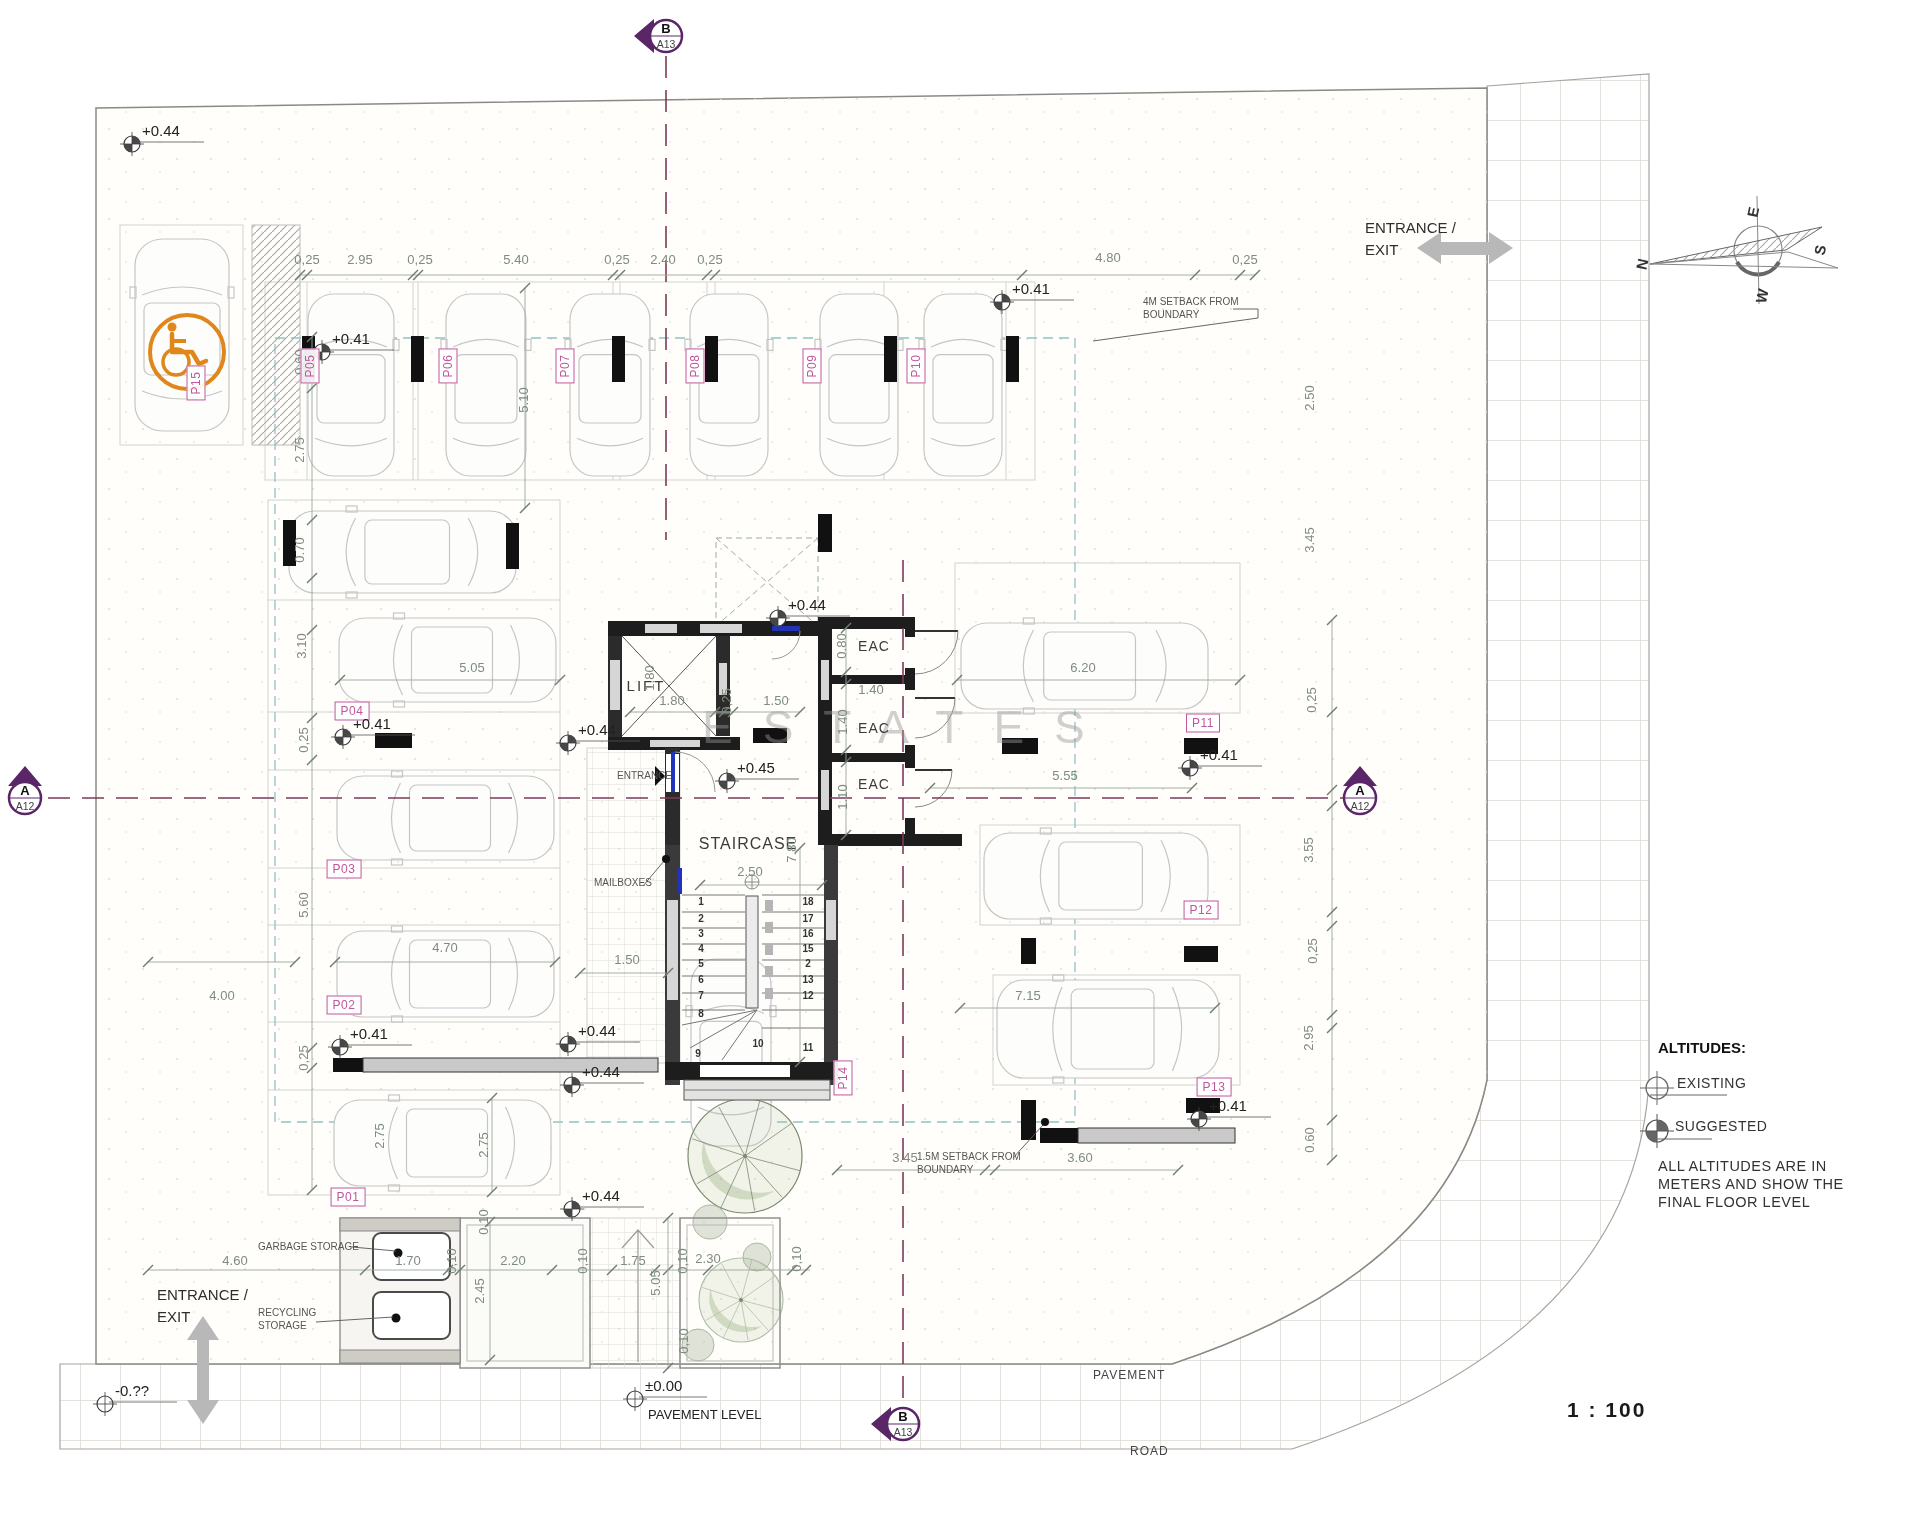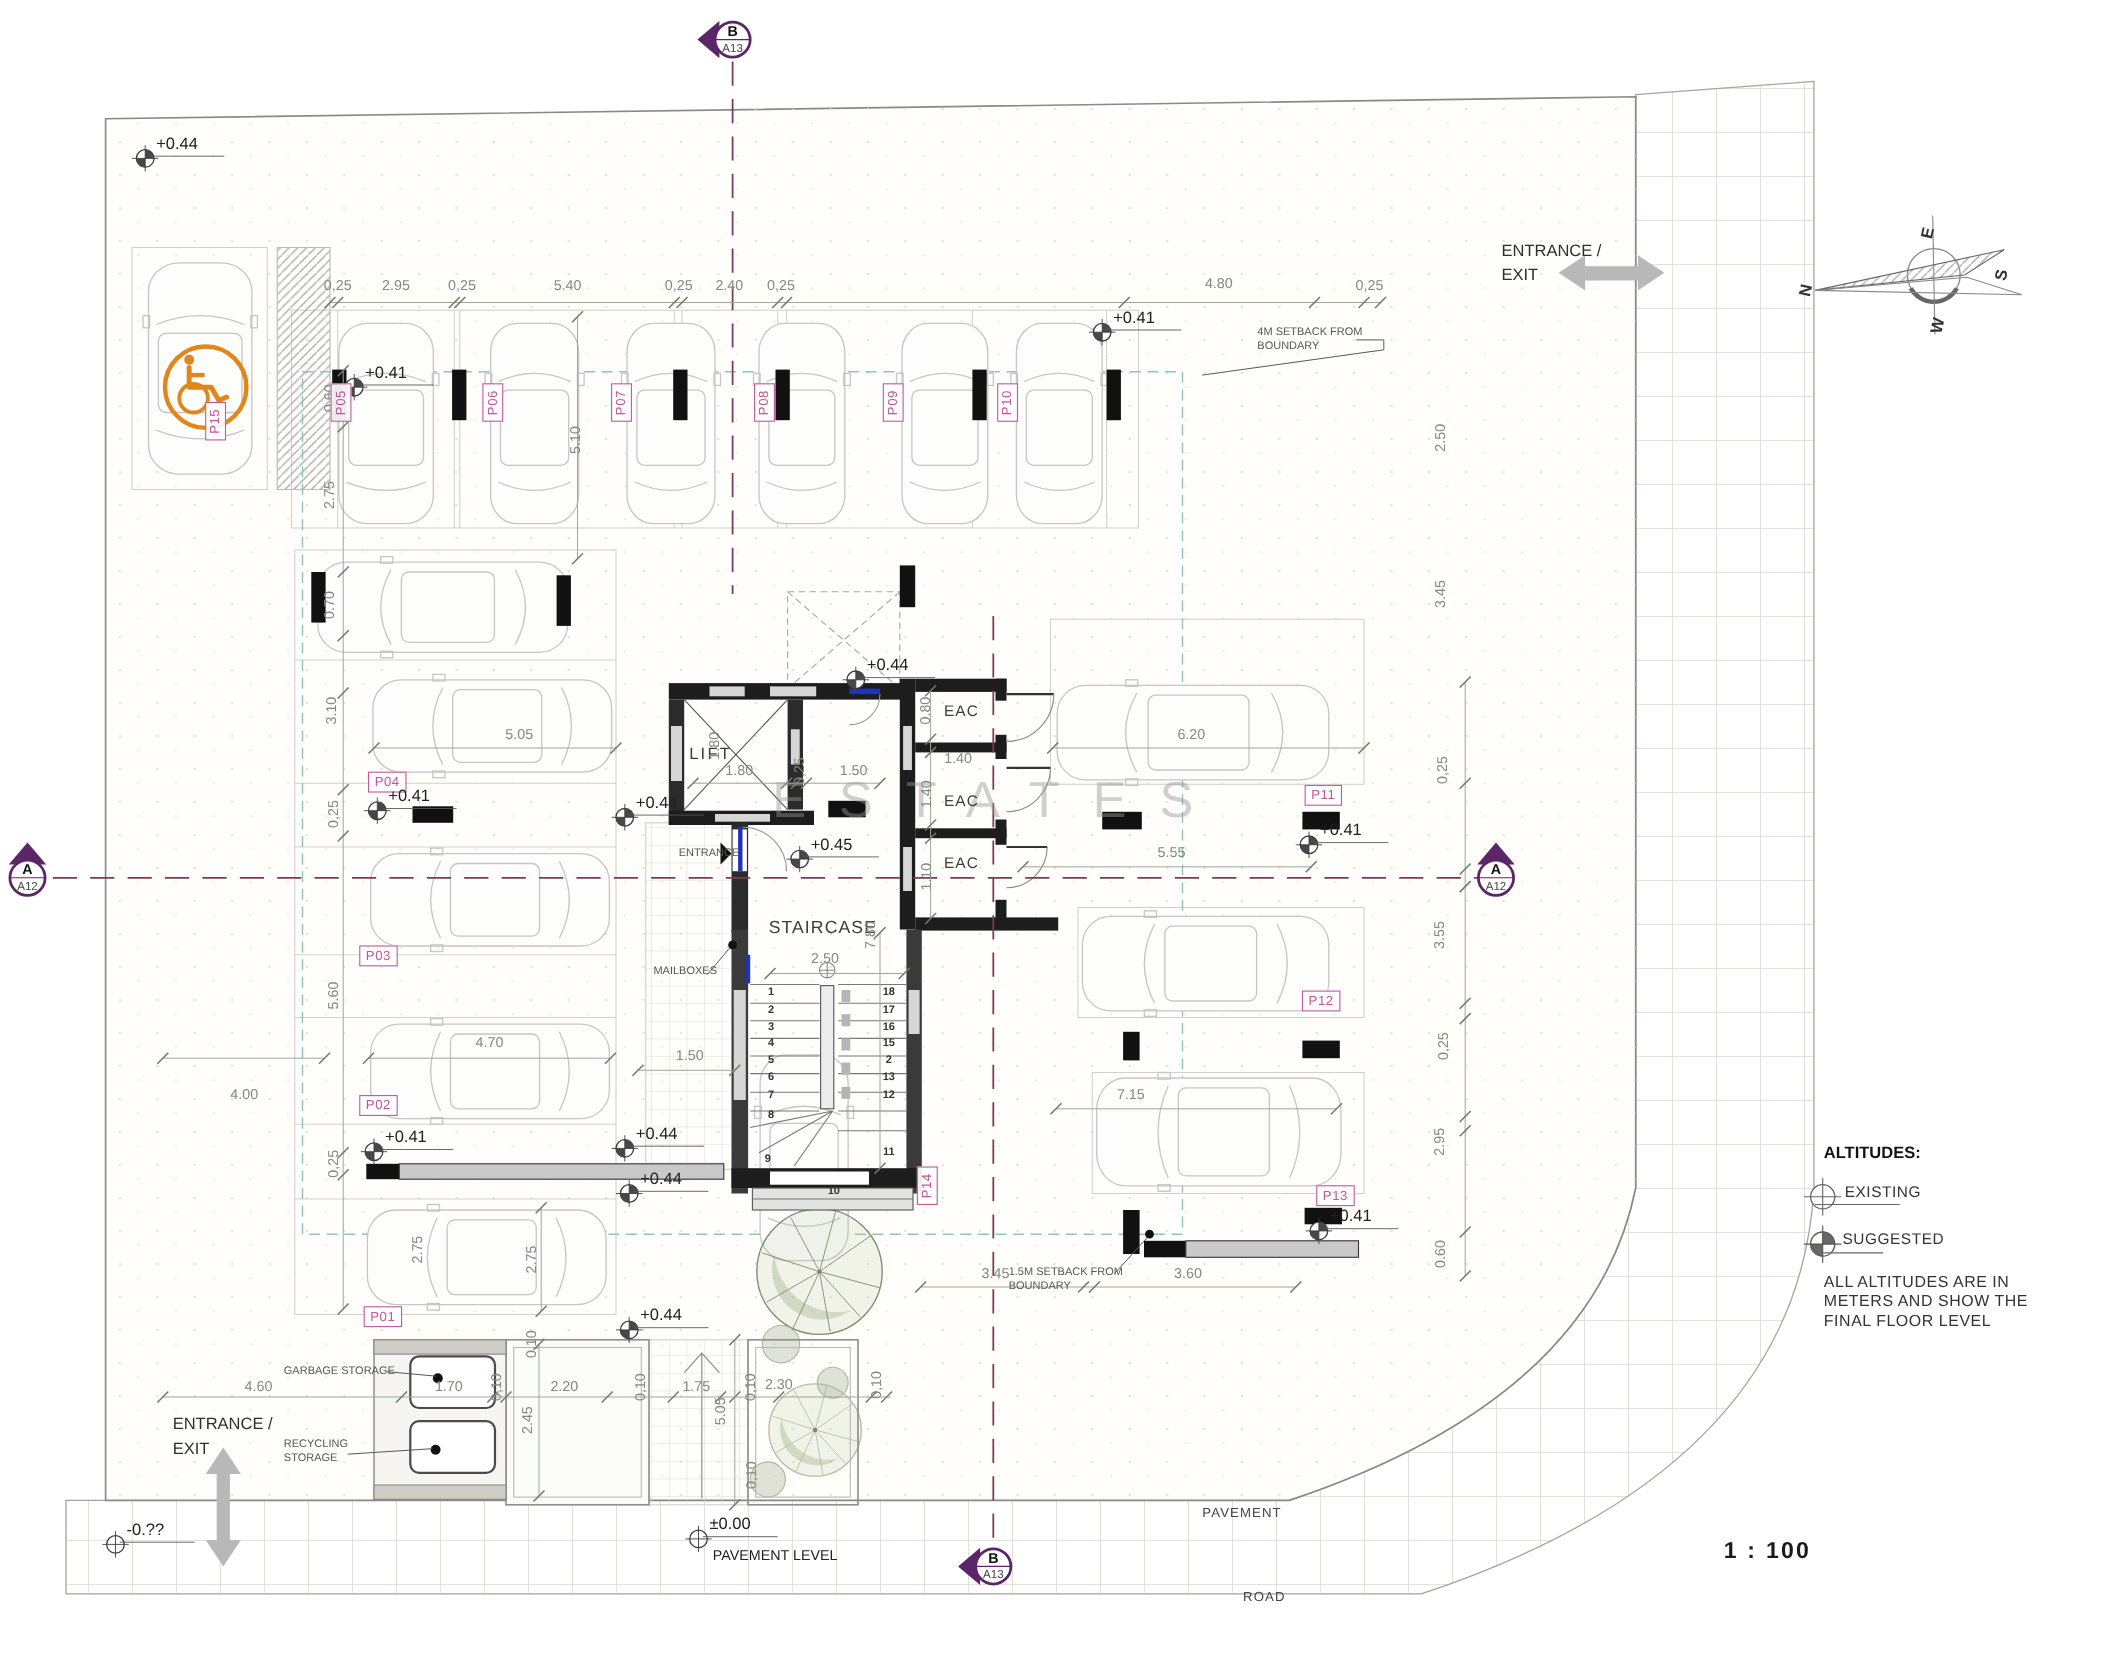--- a/index.html
+++ b/index.html
@@ -782,21 +782,21 @@
     <div class="lbl stairnum" style="left: 701px; top: 1014px;">8</div>
     <div class="lbl stairnum" style="left: 698px; top: 1054px;">9</div>
     <div class="lbl stairnum" style="left: 808px; top: 902px;">18</div>
     <div class="lbl stairnum" style="left: 808px; top: 919px;">17</div>
     <div class="lbl stairnum" style="left: 808px; top: 934px;">16</div>
     <div class="lbl stairnum" style="left: 808px; top: 949px;">15</div>
     <div class="lbl stairnum" style="left: 808px; top: 964px;">2</div>
     <div class="lbl stairnum" style="left: 808px; top: 980px;">13</div>
     <div class="lbl stairnum" style="left: 808px; top: 996px;">12</div>
     <div class="lbl stairnum" style="left: 808px; top: 1048px;">11</div>
-    <div class="lbl stairnum" style="left: 758px; top: 1083px;">10</div>
+    <div class="lbl stairnum" style="left: 758px; top: 1044px;">10</div>
     <div class="lbl sec-top" style="left: 666px; top: 29px;">B</div>
     <div class="lbl sec-bot" style="left: 666px; top: 44px;">A13</div>
     <div class="lbl sec-top" style="left: 903px; top: 1417px;">B</div>
     <div class="lbl sec-bot" style="left: 903px; top: 1432px;">A13</div>
     <div class="lbl sec-top" style="left: 25px; top: 791px;">A</div>
     <div class="lbl sec-bot" style="left: 25px; top: 806px;">A12</div>
     <div class="lbl sec-top" style="left: 1360px; top: 791px;">A</div>
     <div class="lbl sec-bot" style="left: 1360px; top: 806px;">A12</div>
     <div class="lbl alt-txt al" style="left: 142px; top: 131px;">+0.44</div>
     <div class="lbl alt-txt al" style="left: 332px; top: 339px;">+0.41</div>

